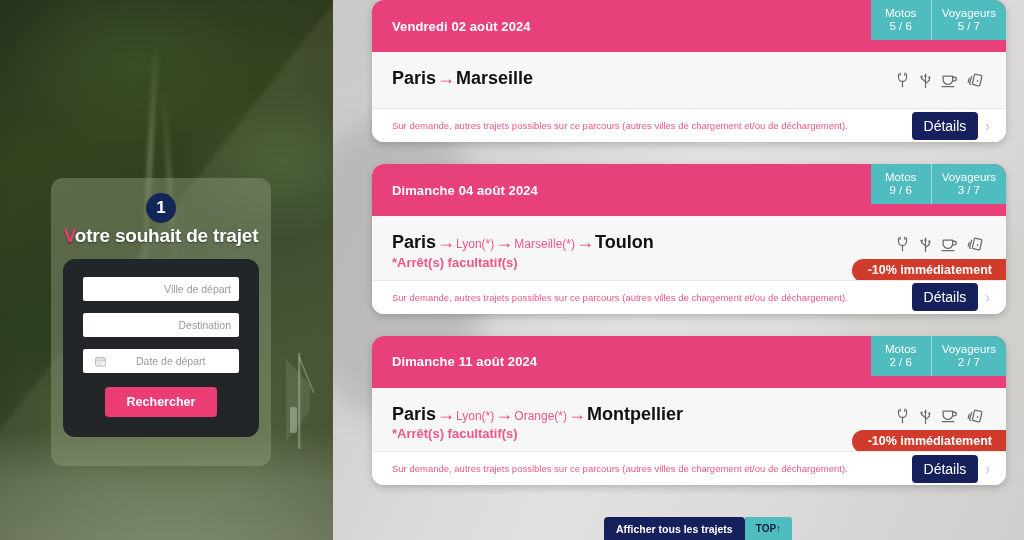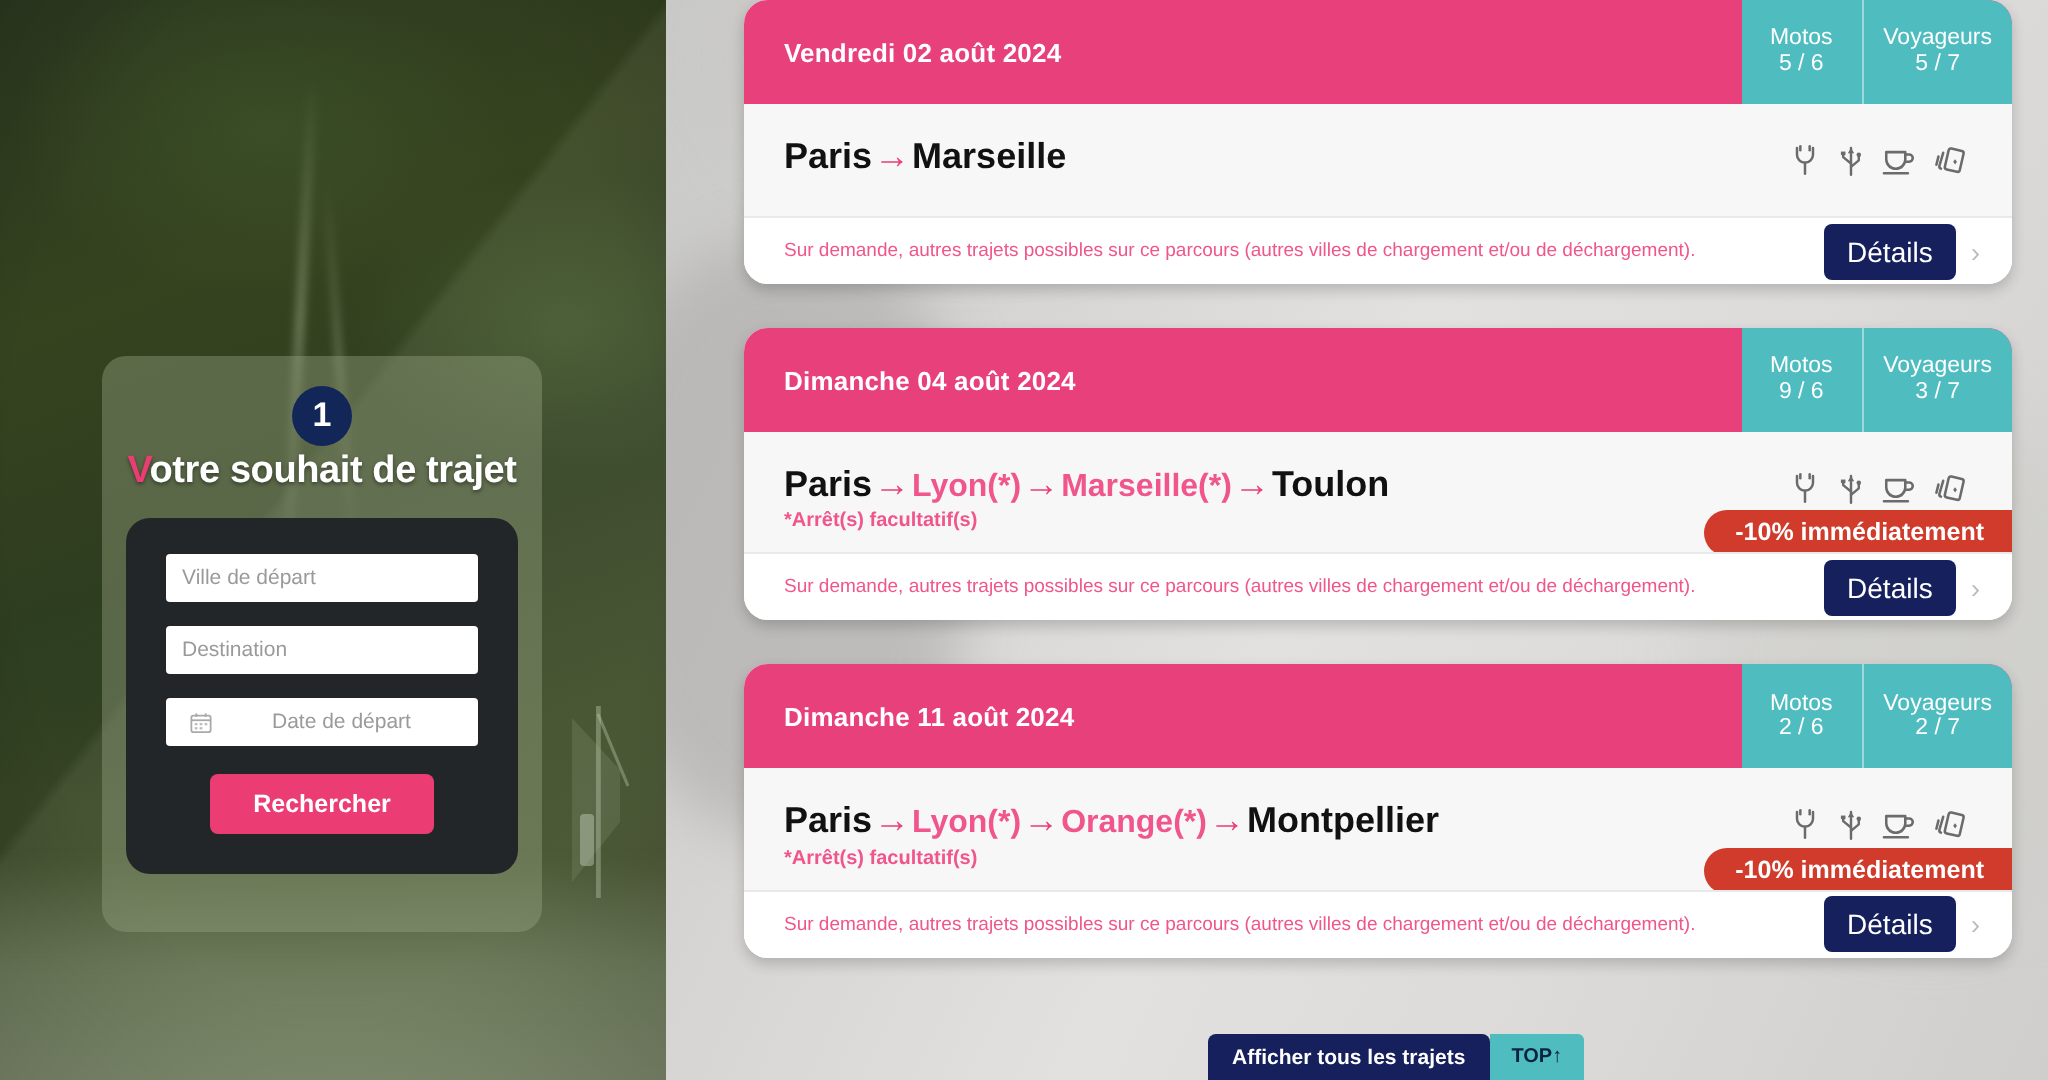--- a/index.html
+++ b/index.html
@@ -70,20 +70,21 @@
   .search-title .accent { color: #ec3c74; }
   .form-box {
     margin-top: 12px; background: #232629; border-radius: 12px;
     padding: 18px 20px 20px;
   }
   .field {
     width: 100%; height: 24px; background: #fff; border: none; border-radius: 2px;
     font-family: "Liberation Sans", sans-serif; font-size: 10.5px; color: #333;
     padding: 0 8px; margin-bottom: 12px; display: flex; align-items: center;
     outline: none;
+    text-align: right;
   }
   .field::placeholder { color: #9a9a9a; }
   .field-date {
     position: relative; display: flex; align-items: center;
     background: #fff; height: 24px; border-radius: 2px; margin-bottom: 14px; padding: 0 12px; gap: 23px;
   }
   .cal-icon { width: 11px; height: 11px; margin-right: 7px; flex: 0 0 auto; }
   .date-text { font-size: 10.5px; color: #9a9a9a; }
   .btn-search {
     display: block; margin: 0 auto; background: #ec3c74; color: #fff;
@@ -128,21 +129,21 @@
   
   .card-head {
     position: relative; height: 52px; background: #e8407b;
     display: flex; align-items: center;
   }
   .card-date {
     color: #fff; font-size: 13px; font-weight: bold; padding-left: 20px;
     letter-spacing: .1px;
   }
   .counters {
-    position: absolute; right: 0; top: 0; height: 52px;
+    position: absolute; right: 0; top: 0; height: 40px;
     display: flex; align-items: stretch;
     background: #4fbcc0;
     border-top-right-radius: 12px;
   }
   .counter {
     padding: 0 10px; min-width: 60px;
     display: flex; flex-direction: column; align-items: center; justify-content: center;
     color: #ffffff; line-height: 1.12;
   }
   .counter + .counter { border-left: 1px solid rgba(255,255,255,.45); }
@@ -152,24 +153,24 @@
   
   .card-body {
     position: relative; background: #f7f7f7;
     padding: 16px 20px 10px;
     min-height: 56px;
   }
   .route {
     font-size: 18px; font-weight: bold; color: #111; line-height: 1.15;
     white-space: nowrap;
   }
-  .route .stop { color: #f0558b; font-weight: bold; font-size: 16px; }
+  .route .stop { color: #f0558b; font-weight: normal; font-size: 12px; }
   .route .arrow { color: #e8407b; font-weight: bold; margin: 0 1px; }
   .footnote {
-    font-size: 10px; color: #f0558b; font-weight: bold; margin-top: 2px;
+    font-size: 13px; color: #f0558b; font-weight: bold; margin-top: 2px;
   }
   .amenities {
     position: absolute; right: 22px; top: 20px;
     display: flex; gap: 9px; align-items: center;
   }
   .amenities svg { display: block; }
 
   .promo {
     position: absolute; right: 0; bottom: -2px;
     background: #d03b2b; color: #fff;

